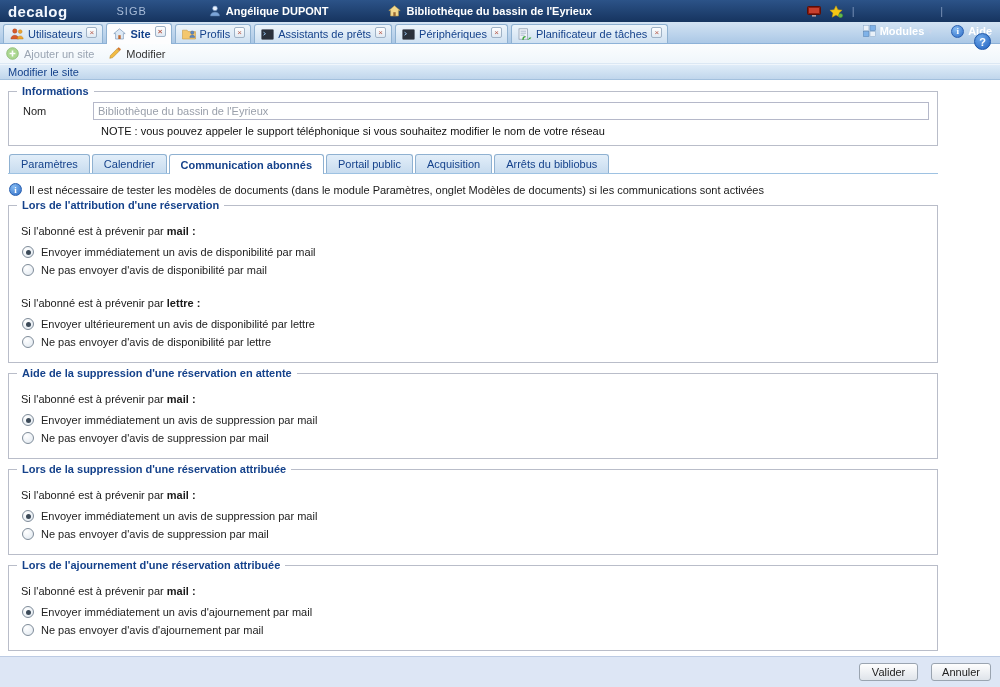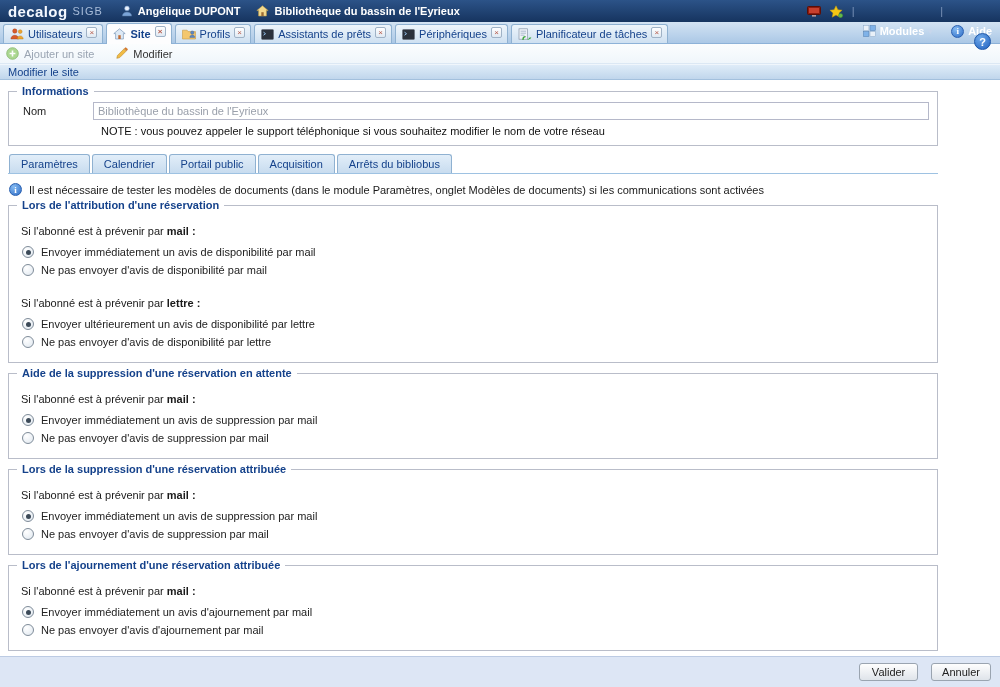--- a/index.html
+++ b/index.html
@@ -5,21 +5,21 @@
   * { box-sizing: border-box; }
   html,body { margin:0; padding:0; }
   body {
     width:1000px; height:687px; position:relative; overflow:hidden;
     font-family:"Liberation Sans", sans-serif; font-size:11px; color:#222;
     background:#ffffff;
   }
   
   .topbar {
     height:22px; background:linear-gradient(#2c5388,#16345f);
-    display:flex; align-items:center; padding:0 8px; color:#fff;
+    display:flex; align-items:center; padding:0 8px; color:#fff;gap:44px;
   }
   .logo { font-size:15px; font-weight:bold; letter-spacing:.4px; color:#f4f8ff; }
   .logo-suffix { font-size:11px; color:#a8bcd9; margin-left:5px; margin-right:18px; letter-spacing:1px; }
   .chip { display:flex; align-items:flex-start; gap:5px; font-weight:bold; margin-right:16px; cursor:pointer; }
   .topbar-right { margin-left:auto; display:flex; align-items:center; gap:8px; }
   .topbar-sep { color:#7b93b8; }
   .top-btn { display:flex; align-items:center; gap:4px; font-weight:bold; cursor:pointer;margin-top:40px; }
   .caret { font-size:8px; color:#c7d6ec; }
   
   .tabstrip {
@@ -34,21 +34,21 @@
   }
   .mtab.active { background:#fdfdfe; font-weight:bold; height:21px; margin-bottom:-1px; padding-bottom:1px; }
   .tab-close {
     width:11px; height:11px; border:1px solid #9fb2c6; border-radius:2px;
     background:linear-gradient(#ffffff,#dfe9f3); color:#b65a4a; font-size:8px;
     line-height:9px; text-align:center; align-self:flex-start; margin-top:2px; cursor:pointer;
   }
   
   .toolbar {
     height:20px; background:linear-gradient(#fbfdfe,#f0f6fb);
-    border-bottom:1px solid #dce8f4; display:flex; align-items:center; padding:0 6px; gap:21px;
+    border-bottom:1px solid #dce8f4; display:flex; align-items:center; padding:0 6px; gap:14px;
   }
   .toolbtn { display:flex; align-items:center; gap:5px; cursor:pointer; color:#333; }
   .toolbtn.disabled { color:#9aa4b2; cursor:default; }
   .toolbtn.disabled svg { opacity:.75; }
   
   .pagehdr {
     height:16px; background:linear-gradient(#dfecf8,#c0d6ec);
     border-top:1px solid #f0f6fc; border-bottom:1px solid #a3c0dd;
     color:#15428b; font-weight:normal; display:flex; align-items:center; padding:0 8px;
   }
@@ -283,20 +283,23 @@
     <div class="note-row">NOTE : vous pouvez appeler le support téléphonique si vous souhaitez modifier le nom de votre réseau</div>
   </div>
 
   <div class="inner-tabs">
     <div class="itab">
         <span>Paramètres</span>
       </div>
     <div class="itab">
         <span>Calendrier</span>
       </div>
+    <div class="itab active">
+        <span>Communication abonnés</span>
+      </div>
     <div class="itab">
         <span>Portail public</span>
       </div>
     <div class="itab">
         <span>Acquisition</span>
       </div>
     <div class="itab">
         <span>Arrêts du bibliobus</span>
       </div>
   </div>

